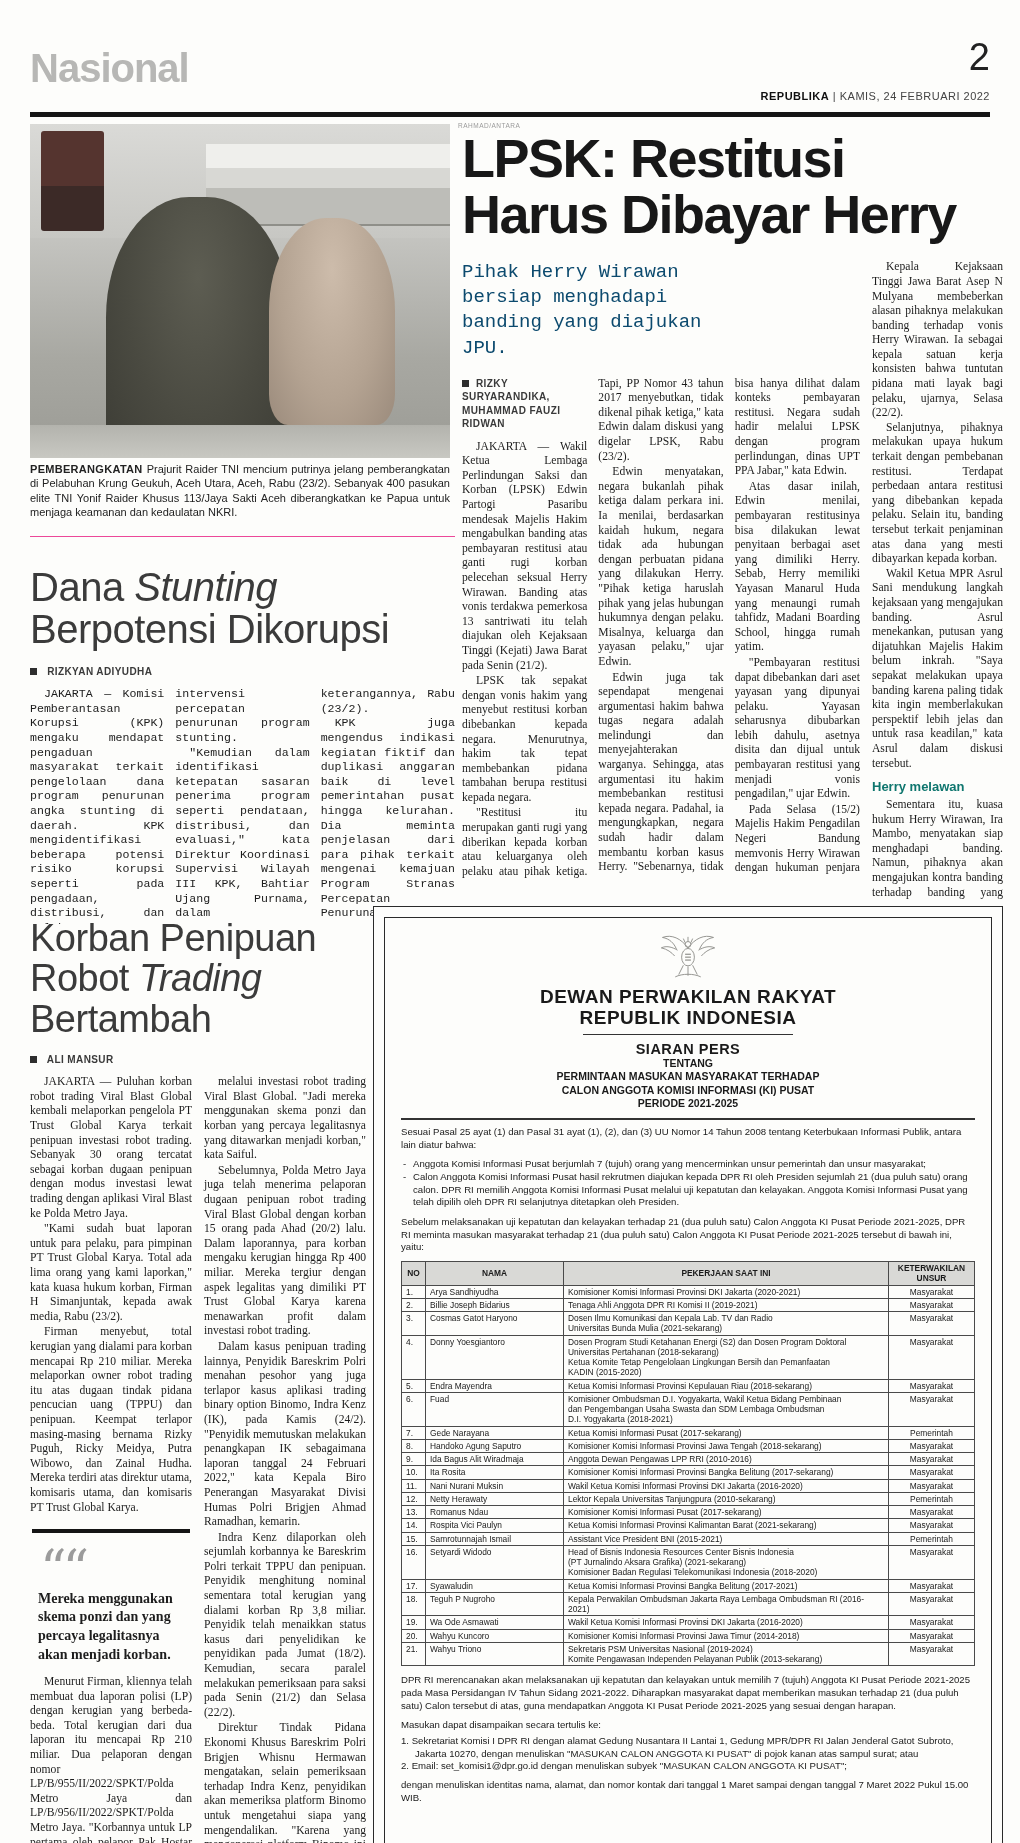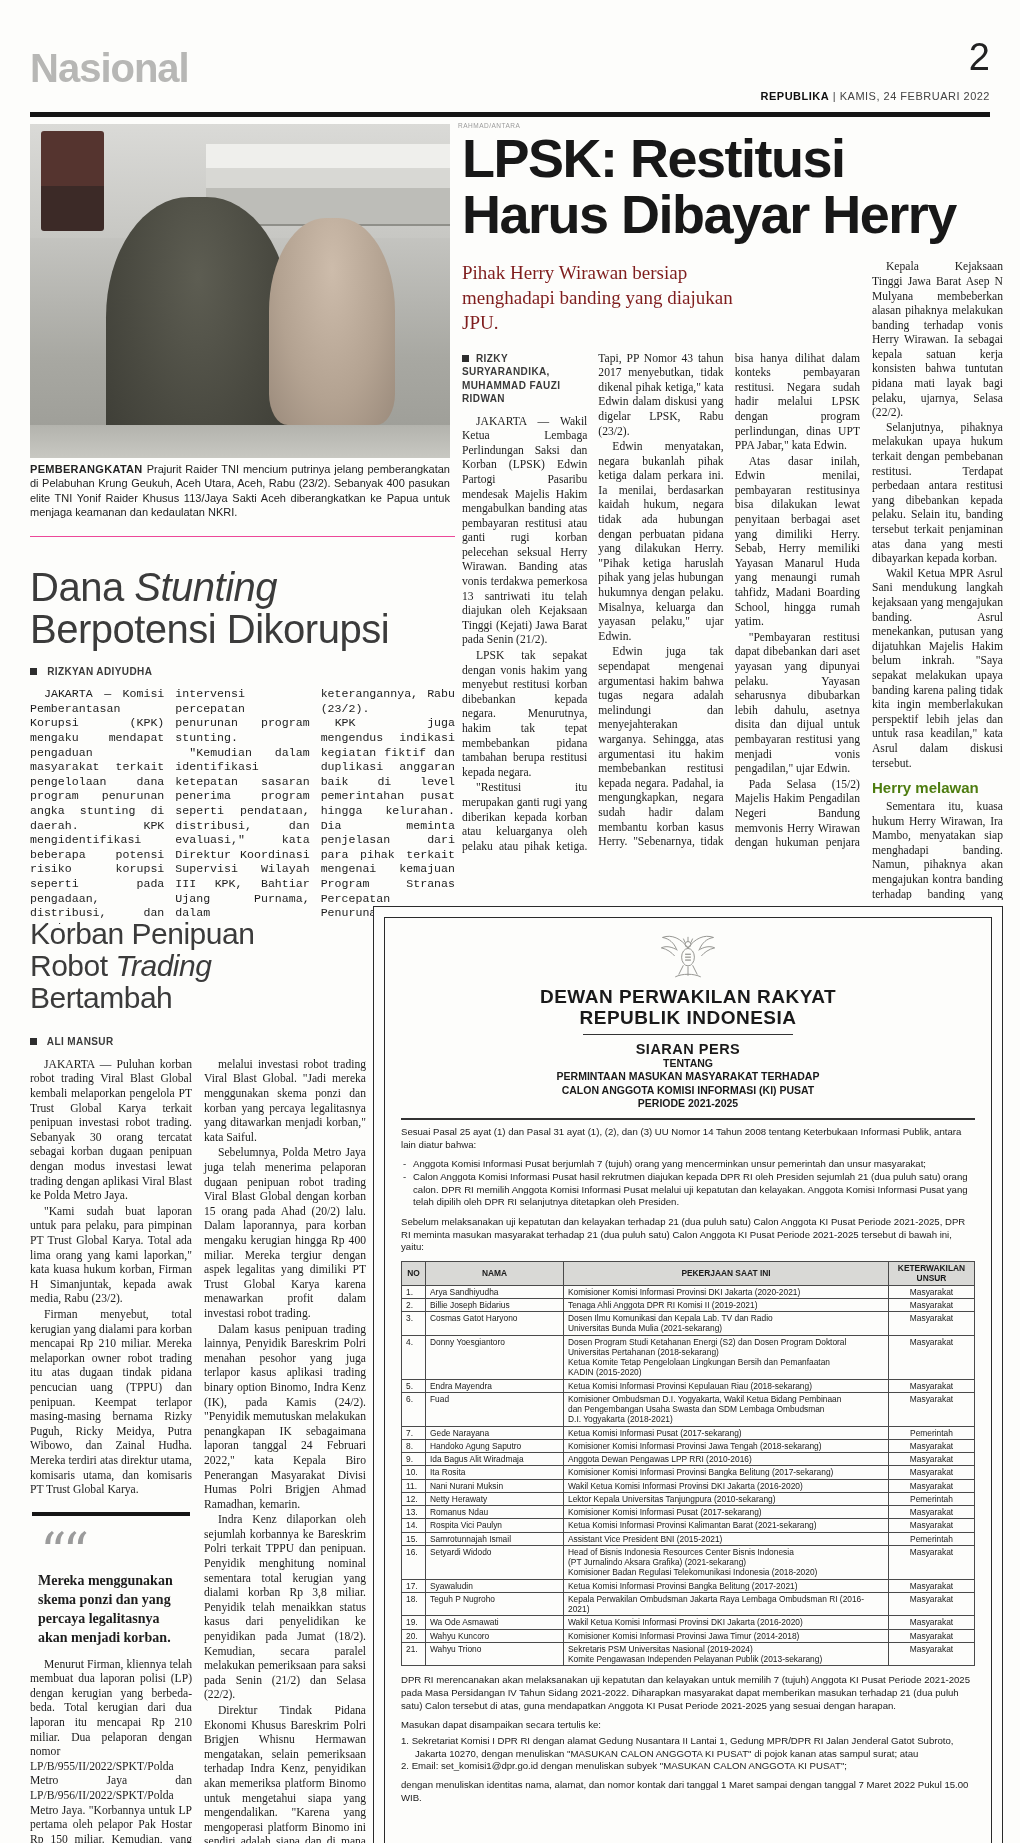--- a/index.html
+++ b/index.html
@@ -48,39 +48,39 @@
   .byline .sq { display:inline-block; width:7px; height:7px; background:#2e2e2e; margin-right:7px; }
   .bodytext p { font-size:11.6px; line-height:1.26; text-align:justify; text-indent:14px; }
   .bodytext p:first-child { text-indent:14px; }
 
   
   .lpsk { position:absolute; left:462px; top:130px; width:541px; height:776px; overflow:hidden; }
   .lpsk-headline { font-family:"Liberation Sans",sans-serif; font-weight:bold; font-size:54px;
                    line-height:1.04; letter-spacing:-1.5px; color:#181818; margin-bottom:18px; }
   .lpsk-cols { display:flex; gap:12px; }
   .lpsk-left { width:398px; }
-  .lpsk-sub { font-family:Liberation Serif, serif; font-size:19px; line-height:1.32;
-              color:#7f1d1d; width:285px; margin-bottom:16px; }
+  .lpsk-sub { font-family:Liberation Mono, monospace; font-size:19px; line-height:1.32;
+              color:#0c4a6e; width:285px; margin-bottom:16px; }
   .lpsk-body { columns:3; column-gap:11px; height:512px; overflow:hidden; }
   .lpsk-body p { margin-bottom:1px; }
   .lpsk-right { width:131px; height:640px; overflow:hidden; }
   .lpsk-right p { font-size:11.6px; line-height:1.26; text-align:justify; text-indent:14px; }
-  .sub-head { font-family:"Liberation Sans",sans-serif; font-weight:bold; font-size:15px;
-              margin:8px 0 4px 0; color:#4d7c0f; }
+  .sub-head { font-family:"Liberation Sans",sans-serif; font-weight:bold; font-size:13px;
+              margin:8px 0 4px 0; color:#0f766e; }
 
   
   .stunting { position:absolute; left:30px; top:536px; width:425px; height:388px; overflow:hidden;
               border-top:1px solid #ec4899; padding-top:29px; }
   .light-headline { font-family:"Liberation Sans",sans-serif; font-weight:400; font-size:40px;
                     line-height:1.06; color:#3b3b3b; letter-spacing:-.5px; margin-bottom:14px; }
   .stunting-body { columns:3; column-gap:11px; height:252px; overflow:hidden;font-family:Liberation Mono, monospace; }
 
   
   .korban { position:absolute; left:30px; top:918px; width:337px; height:925px; overflow:hidden; }
-  .korban .light-headline { font-size:30px; margin-bottom:22px; }
+  .korban .light-headline { font-size:38px; margin-bottom:14px; }
   .korban-cols { display:flex; gap:12px; }
   .korban-col { width:162px; }
   .korban-col p { margin-bottom:1px; }
 
   .quote-block { border-top:4px solid #151515; margin:14px 2px 10px 2px; padding-top:8px; }
   .quote-mark { font-family:"DejaVu Serif",serif; font-size:52px; line-height:.7; color:#9b9b9b;
                 letter-spacing:-4px; display:block; margin:10px 0 2px 8px; }
   .quote-text { font-size:14px; font-weight:bold; line-height:1.35; color:#1d1d1d; padding:0 6px; }
 
   

